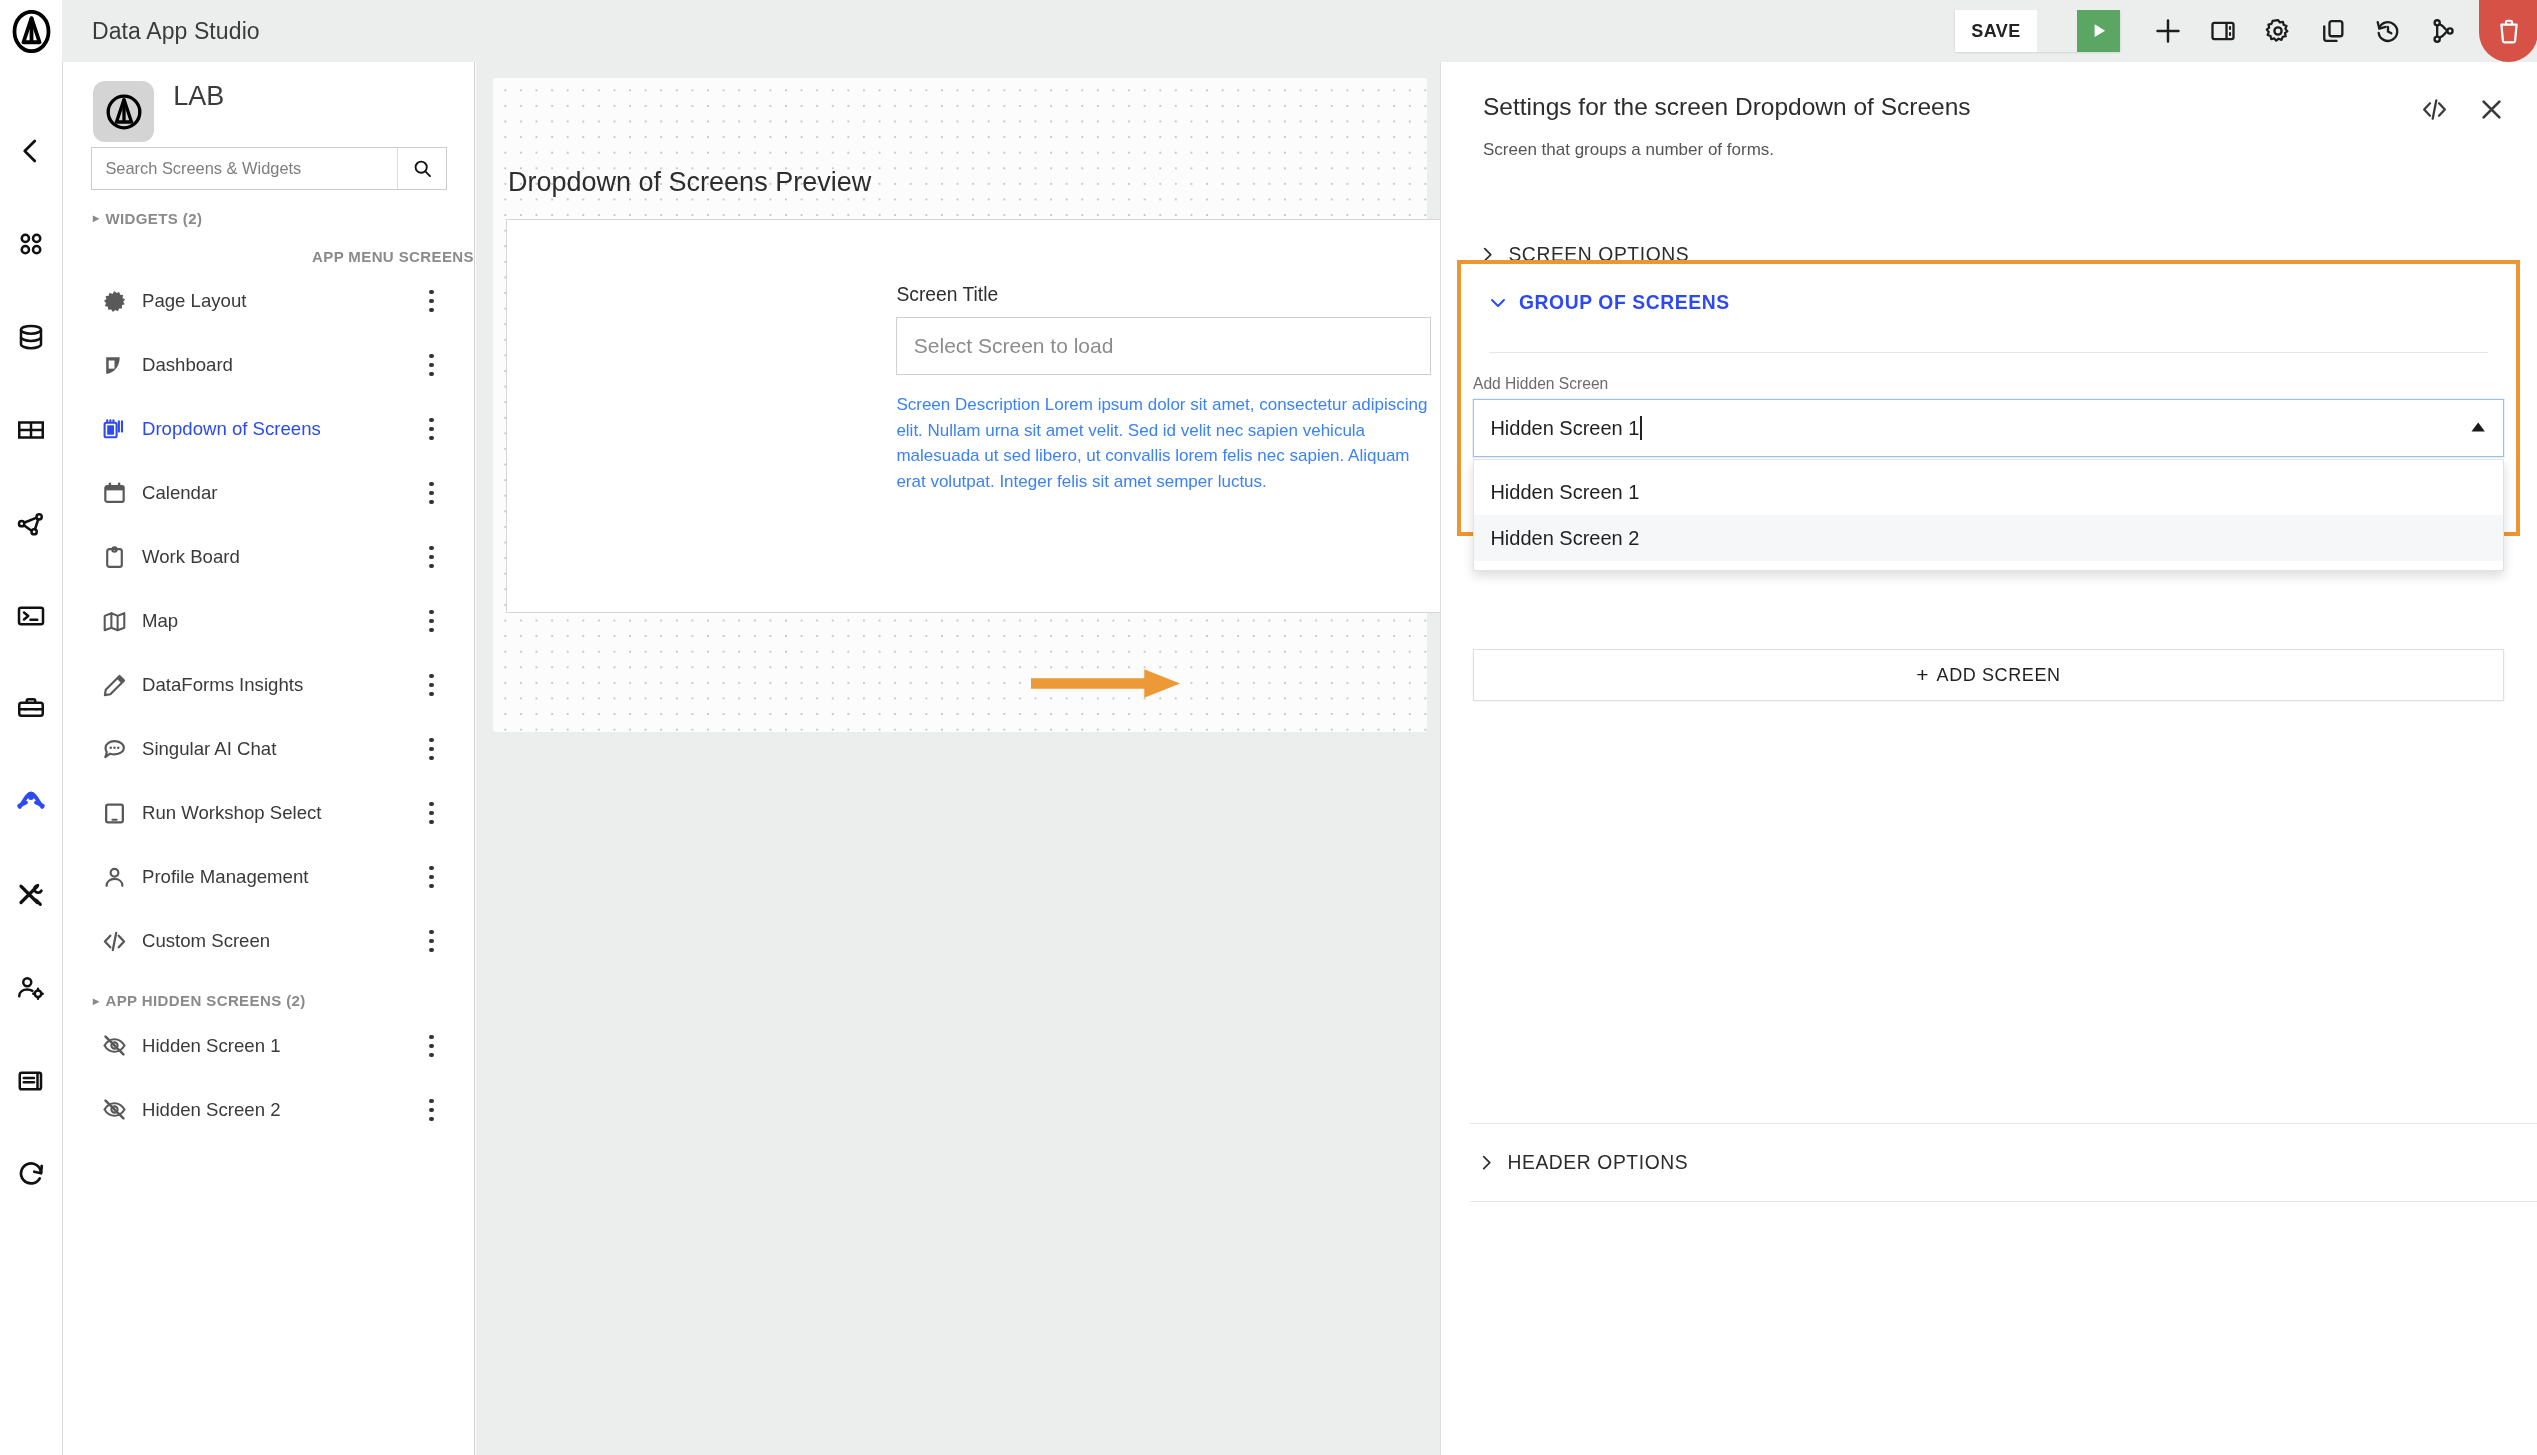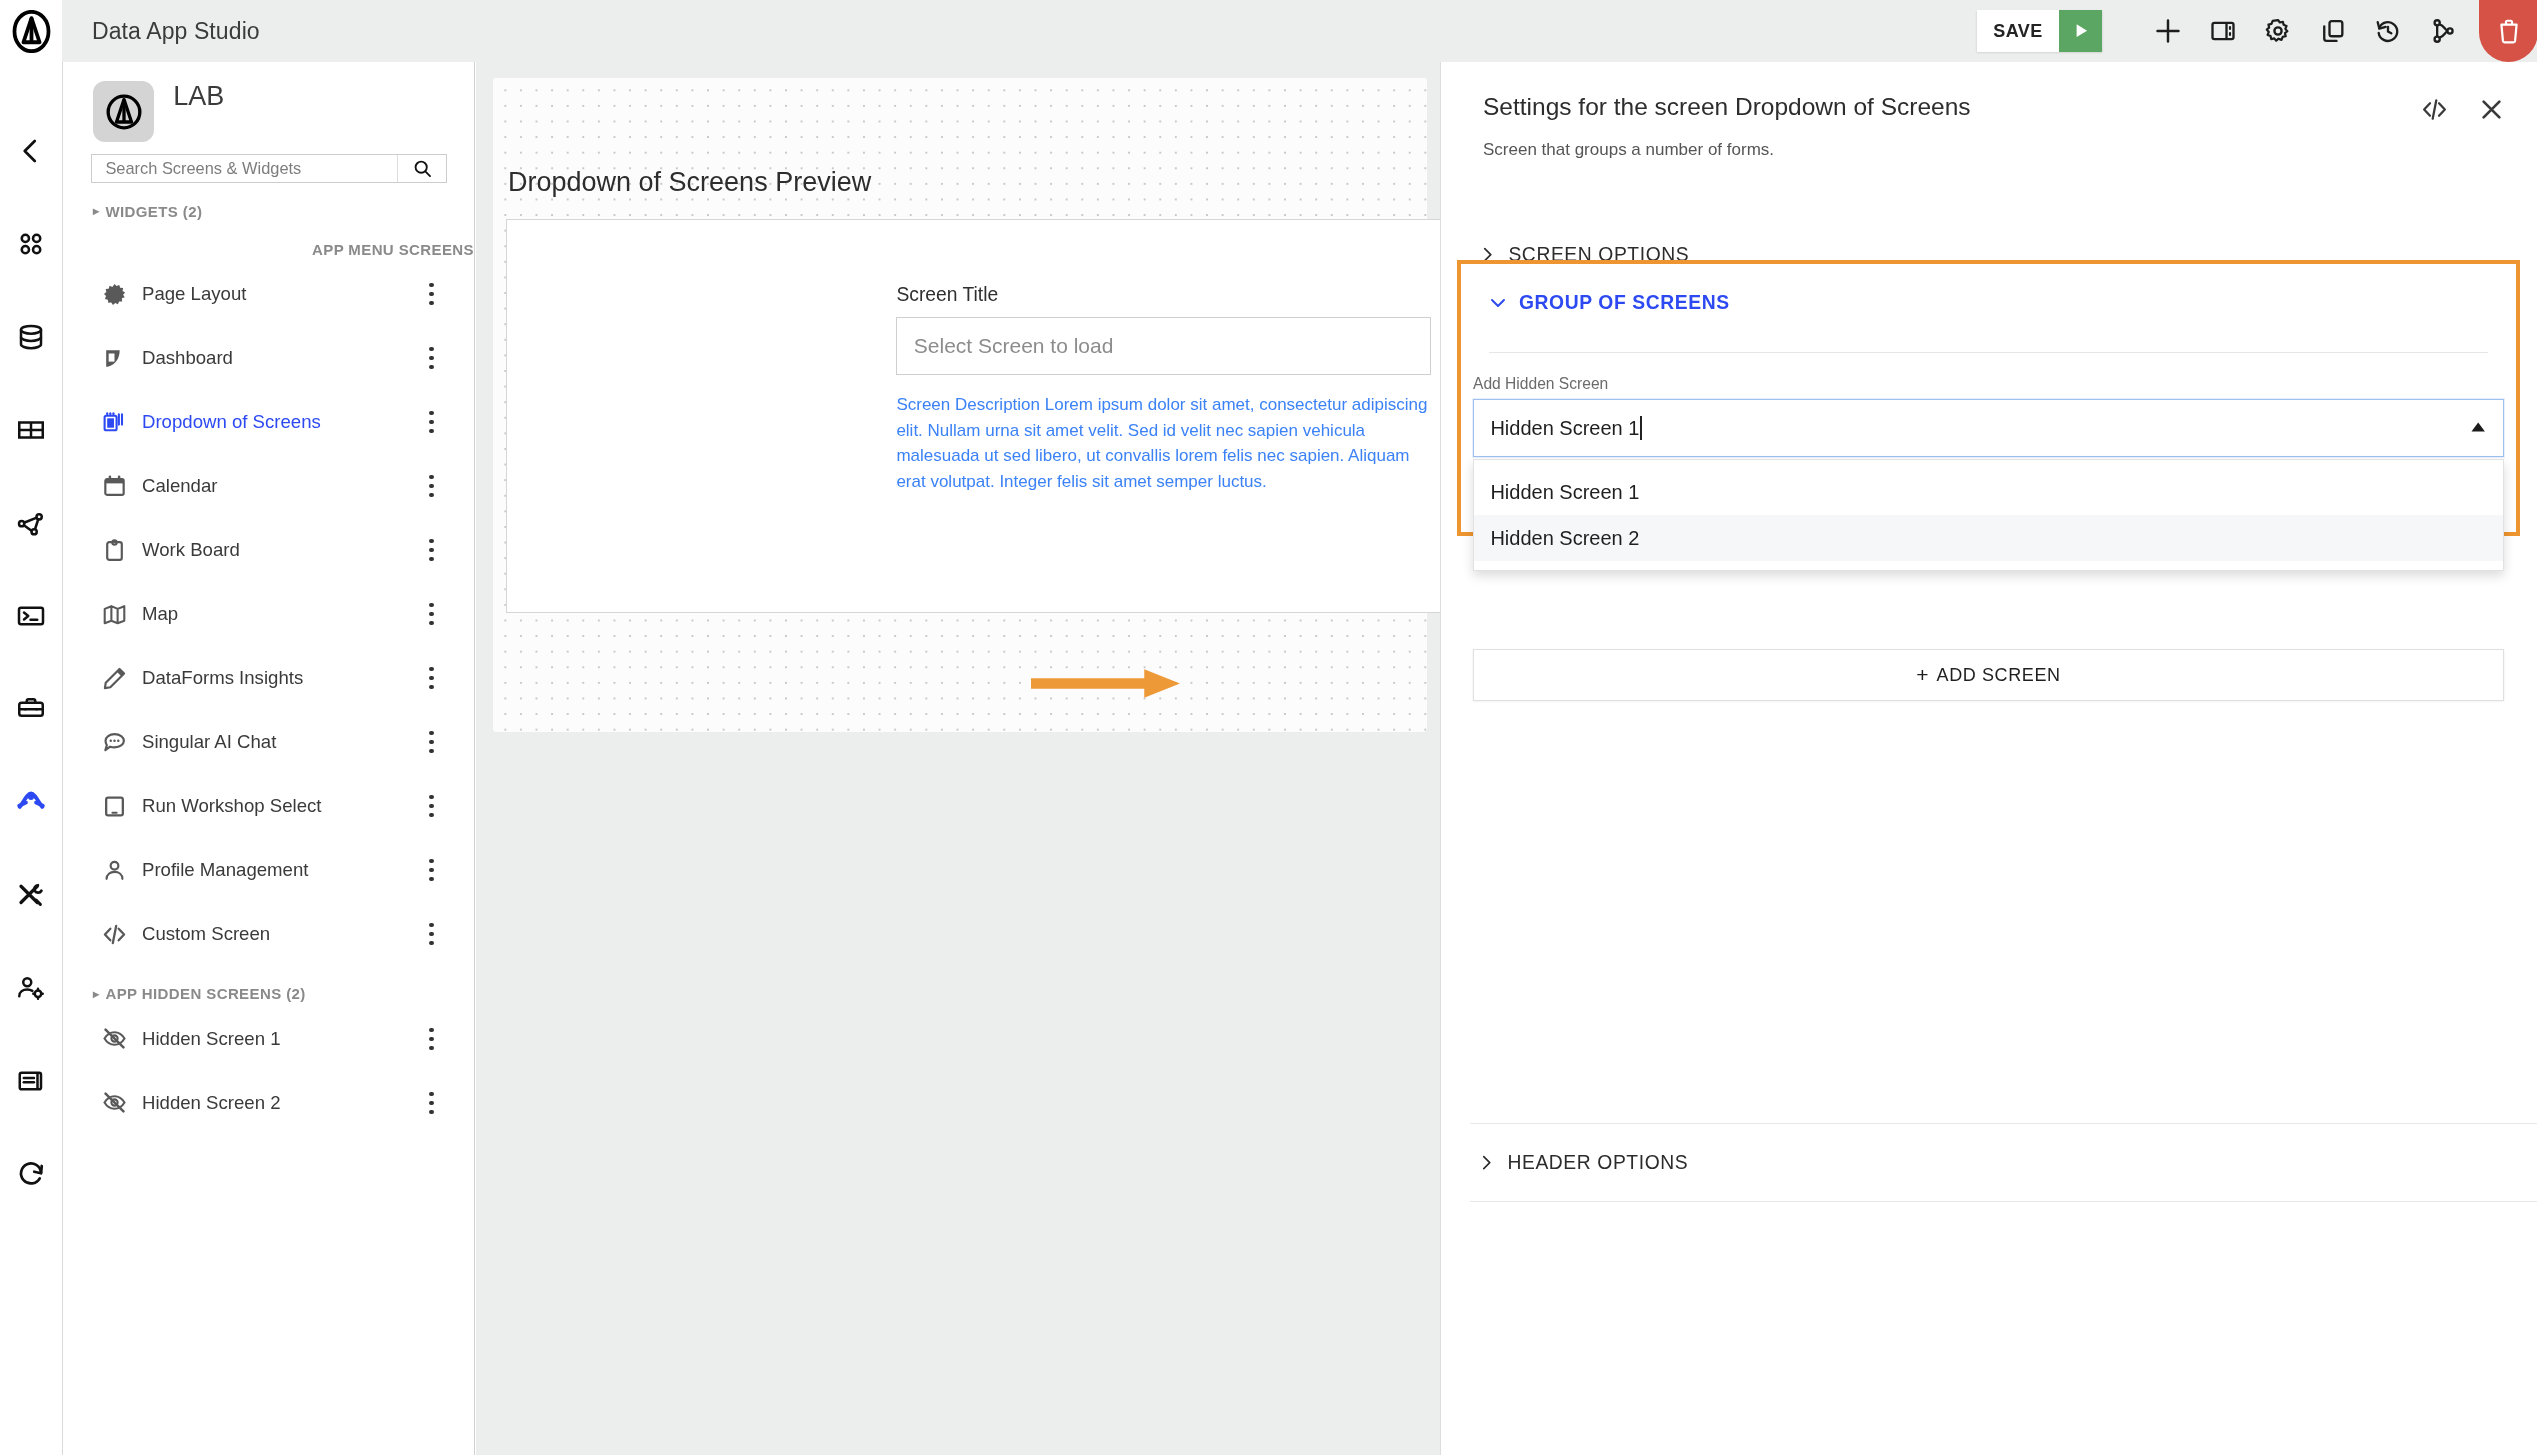--- a/index.html
+++ b/index.html
@@ -25,22 +25,23 @@
   .logo-svg { width: 43px; height: 43px; }
   .app-title {
     font-size: 23px; color: #3b3b3b; margin-left: 30px; letter-spacing: 0.1px;
     white-space: nowrap;
   }
   .topbar-spacer { flex: 1; }
   .topbar-actions {
     display: flex; align-items: center; height: 62px; padding-right: 0;
   }
   .save-group {
-    display: flex; align-items: stretch; height: 42px; margin-right: 38px;
+    display: flex; align-items: stretch; height: 42px; margin-right: 20px;
     box-shadow: 0 0.7px 2.2px rgba(0,0,0,.18);
+    gap: 40px;
   }
   .save-btn {
     background: #ffffff; color: #232323; font-size: 18px; font-weight: 600;
     letter-spacing: 0.4px; display: flex; align-items: center;
     padding: 0 16.4px; border: none; cursor: pointer;
   }
   .run-btn {
     background: #5aa662; width: 43px; display: flex; align-items: center;
     justify-content: center; cursor: pointer; border: none;
   }
@@ -80,21 +81,21 @@
   }
   .lab-head { display: flex; align-items: flex-start; padding: 19.3px 0 0 30px; }
   .lab-avatar {
     width: 61px; height: 61px; border-radius: 12px; background: #d4d4d4;
     display: flex; align-items: center; justify-content: center; flex: none;
   }
   .lab-avatar svg { width: 40px; height: 40px; }
   .lab-name { font-size: 27px; color: #3b3b3b; margin-left: 19.3px; }
 
   .search-row {
-    display: flex; margin: 12px 27px 0 28px; height: 29px;
+    display: flex; margin: 5px 27px 0 28px; height: 43px;
     border: 0.7px solid #ccc; background: #f97316;
   }
   .search-input {
     flex: 1; border: none; outline: none; font-size: 16.4px;
     padding: 0 13.4px; color: #333; font-family: "Liberation Sans", sans-serif;
   }
   .search-input::placeholder { color: #7d7d7d; }
   .search-btn {
     width: 49px; border-left: 0.7px solid #ddd; background: #fff;
     display: flex; align-items: center; justify-content: center; cursor: pointer;

